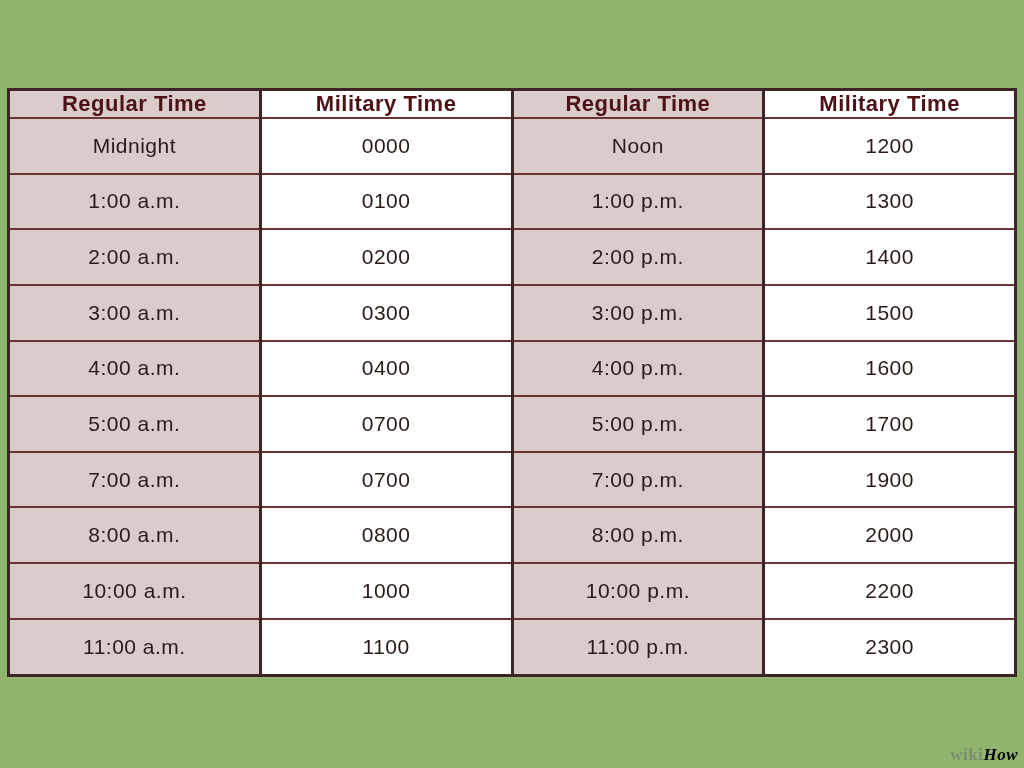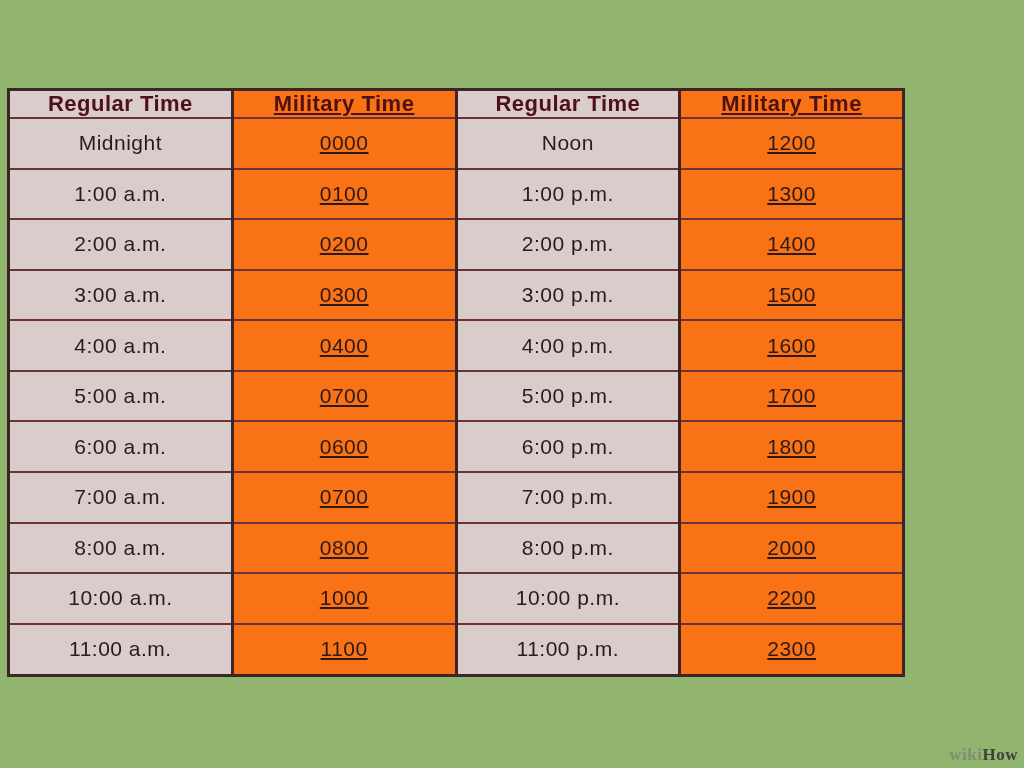--- a/index.html
+++ b/index.html
@@ -9,21 +9,21 @@
     height: 768px;
     background: #91b56f;
     font-family: "Liberation Sans", sans-serif;
     position: relative;
     overflow: hidden;
   }
   table.conversion-table {
     position: absolute;
     left: 7px;
     top: 88px;
-    width: 898px;
+    width: 1010px;
     height: 589px;
     border-collapse: collapse;
     table-layout: fixed;
     border: 3px solid #3e2525;
   }
   th, td {
     border-top: 2px solid #6b3434;
     border-bottom: 2px solid #6b3434;
     border-left: 3px solid #3e2525;
     border-right: 3px solid #3e2525;
@@ -36,32 +36,32 @@
     color: #4e1115;
     font-size: 22px;
     font-weight: bold;
   }
   td {
     color: #2b1a18;
     font-size: 21px;
     font-weight: normal;
   }
   .regular  { background: #d9cccb; }
-  .military { background: #f97316; text-decoration: underline; }
+  .military { background: #ffffff; }
   .watermark {
     position: absolute;
     right: 6px;
     bottom: 3px;
     font-family: "Liberation Serif", serif;
     font-weight: bold;
     font-size: 17px;
     letter-spacing: 0.5px;
   }
   .watermark .wiki { color: #7e8e70; margin-top: 20px; }
-  .watermark .how  { color: #404040; }
+  .watermark .how  { color: #000000; font-style: italic; }
 </style>
 </head>
 <body>
 
 <table class="conversion-table">
   <thead>
     <tr>
       <th class="regular">Regular Time</th>
       <th class="military">Military Time</th>
       <th class="regular">Regular Time</th>
@@ -99,26 +99,20 @@
         <td class="regular">4:00 p.m.</td>
         <td class="military">1600</td>
       </tr>
       <tr>
         <td class="regular">5:00 a.m.</td>
         <td class="military">0700</td>
         <td class="regular">5:00 p.m.</td>
         <td class="military">1700</td>
       </tr>
       <tr>
-        <td class="regular">6:00 a.m.</td>
-        <td class="military">0600</td>
-        <td class="regular">6:00 p.m.</td>
-        <td class="military">1800</td>
-      </tr>
-      <tr>
         <td class="regular">7:00 a.m.</td>
         <td class="military">0700</td>
         <td class="regular">7:00 p.m.</td>
         <td class="military">1900</td>
       </tr>
       <tr>
         <td class="regular">8:00 a.m.</td>
         <td class="military">0800</td>
         <td class="regular">8:00 p.m.</td>
         <td class="military">2000</td>

